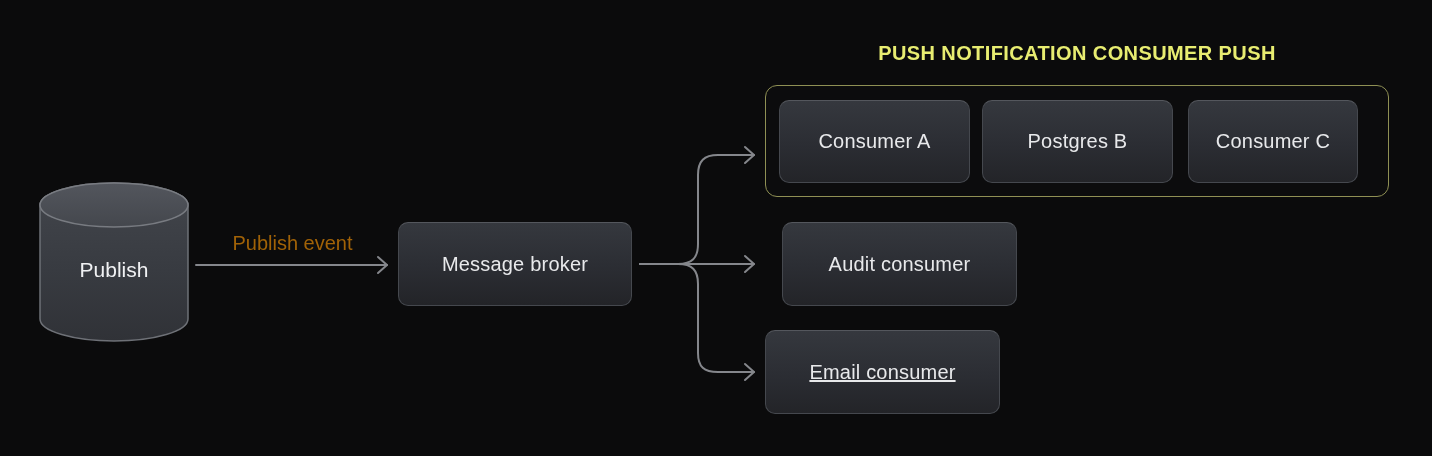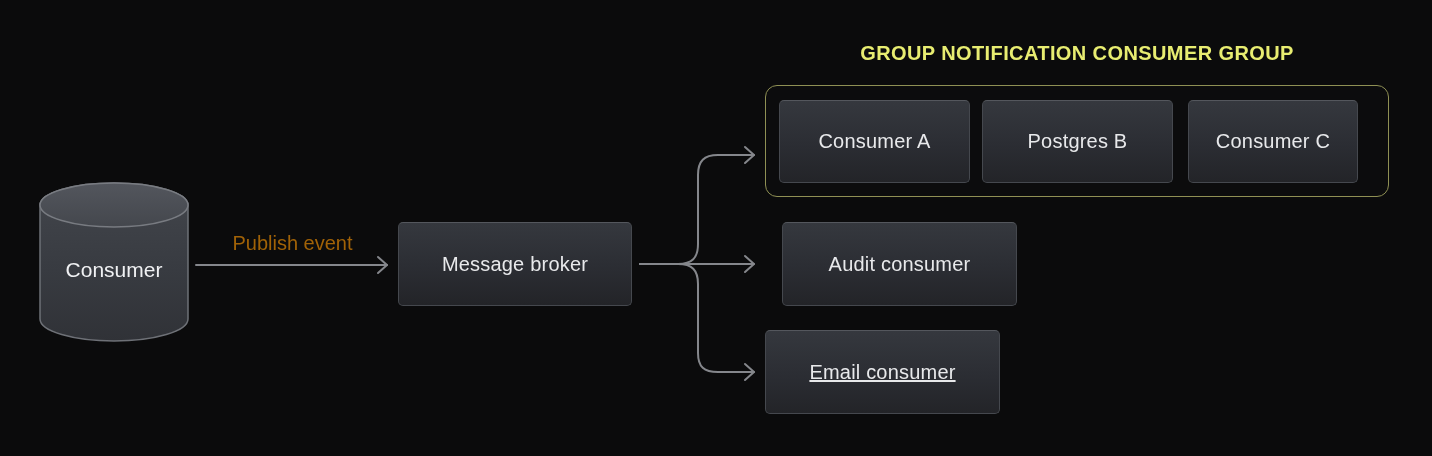--- a/index.html
+++ b/index.html
@@ -17,21 +17,21 @@
   }
   svg.layer {
     position: absolute;
     left: 0;
     top: 0;
     pointer-events: none;
   }
   .node {
     position: absolute;
     box-sizing: border-box;
-    border-radius: 5px;
+    border-radius: 10px;
     background: linear-gradient(180deg, #35383e 0%, #2b2d33 55%, #232428 100%);
     border: 1px solid #45484e;
     border-top-color: #54575d;
     display: flex;
     align-items: center;
     justify-content: center;
     color: #e8e9eb;
     font-size: 20px;
     letter-spacing: 0.2px;
   }
@@ -117,29 +117,29 @@
       <linearGradient id="cylTop" x1="0" y1="0" x2="0" y2="1">
         <stop offset="0" stop-color="#53565d"></stop>
         <stop offset="1" stop-color="#44474d"></stop>
       </linearGradient>
     </defs>
 
     <path d="M 10 30 L 10 144 A 74 22 0 0 0 158 144 L 158 30 A 74 22 0 0 0 10 30 Z" fill="url(#cylBody)" stroke="#6e7177" stroke-width="1.5"></path>
     <ellipse cx="84" cy="30" rx="74" ry="22" fill="url(#cylTop)" stroke="#787b81" stroke-width="1.5"></ellipse>
   </svg>
 
-  <div class="cyl-label" id="label-postgres">Consumer</div>
+  <div class="cyl-label" id="label-postgres">Publish</div>
 
   <div class="edge-label" id="label-publish">Publish event</div>
 
   <div class="node" id="node-broker">
     <span>Message broker</span>
   </div>
 
-  <div class="group-title" id="title-group">GROUP NOTIFICATION CONSUMER GROUP</div>
+  <div class="group-title" id="title-group">PUSH NOTIFICATION CONSUMER PUSH</div>
 
   <div class="group-box" id="group"></div>
 
   <div class="node" id="node-consumer-a">
     <span>Consumer A</span>
   </div>
   <div class="node" id="node-consumer-b">
     <span>Postgres B</span>
   </div>
   <div class="node" id="node-consumer-c">

